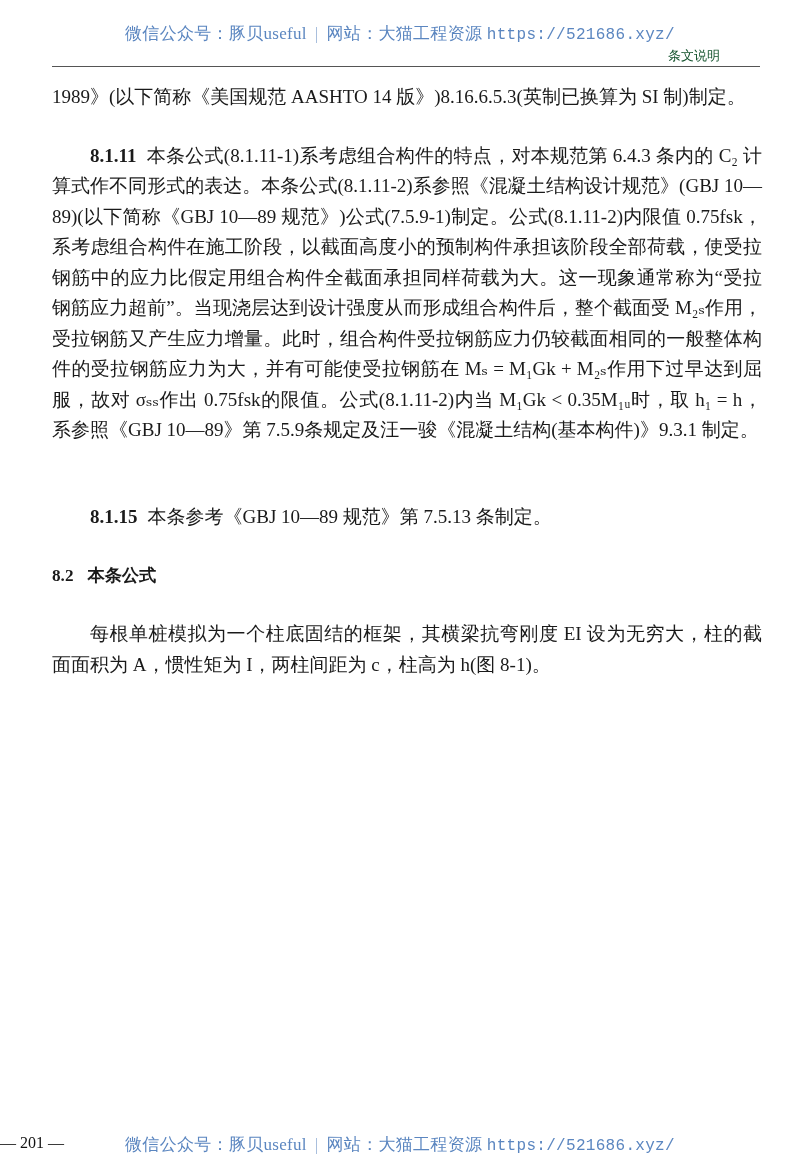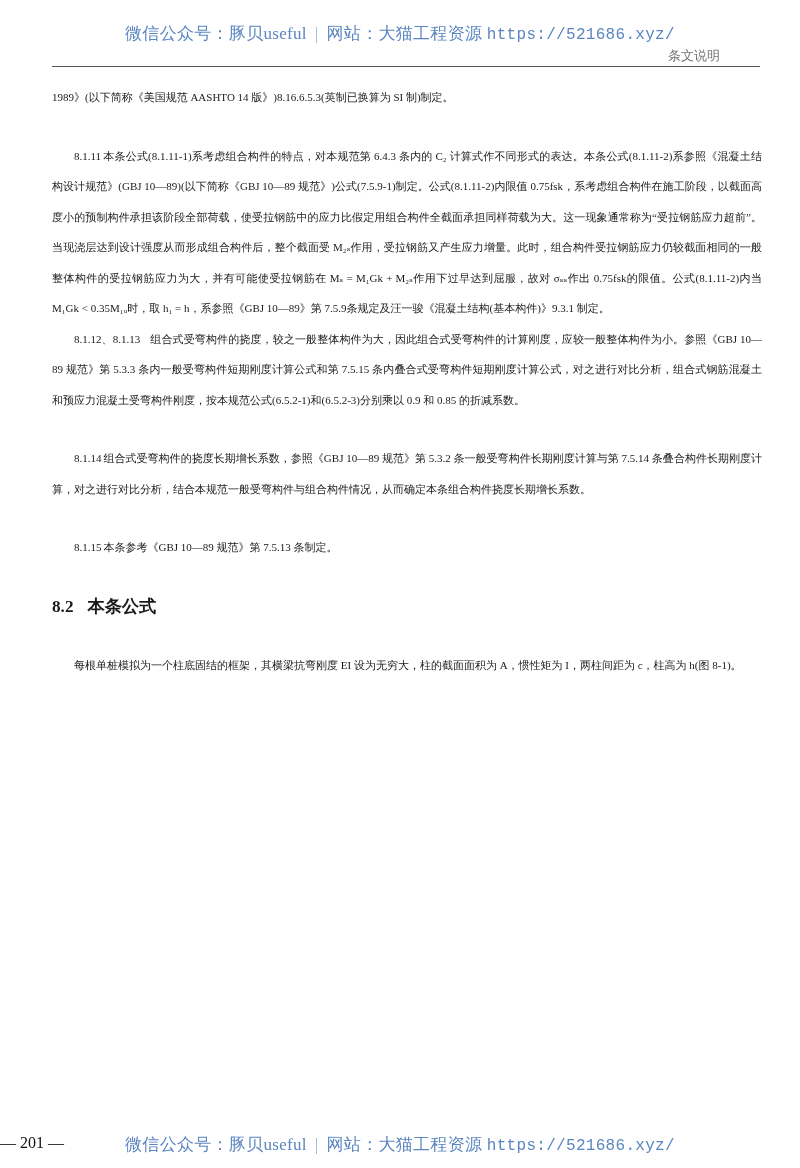--- a/index.html
+++ b/index.html
@@ -6,28 +6,28 @@
   body { width: 800px; height: 1168px; position: relative; overflow: hidden;
          font-family: "Liberation Serif", "DejaVu Serif", serif; color: #1a1a1a; }
   .watermark { position: absolute; left: 0; width: 800px; text-align: center;
                font-family: "Liberation Serif", "DejaVu Serif", serif;
                font-size: 17px; color: #5b86c0; letter-spacing: 0.3px; }
   .watermark .mono { font-family: "Liberation Mono", "DejaVu Sans Mono", monospace; font-size: 16px; }
   .watermark .sep { color: #9bb5d8; margin: 0 8px; }
   #wm-top { top: 22px; }
   #wm-bottom { top: 1133px; }
   .running-head { position: absolute; right: 80px; top: 47px; font-size: 13px;
-                  font-family: "DejaVu Sans", sans-serif; color: #737373; }
+                  font-family: "DejaVu Sans", sans-serif; color: #14532d; }
   .rule { position: absolute; left: 52px; width: 708px; top: 66px; height: 0;
           border-top: 1.5px solid #555; }
   .content { position: absolute; left: 52px; top: 82px; width: 710px; }
-  p { margin: 0; font-size: 11px; line-height: 30.5px; text-align: justify;
+  p { margin: 0; font-size: 19px; line-height: 30.5px; text-align: justify;
       text-align-last: left; }
   .indent { text-indent: 2em; }
-  .num { font-weight: normal; margin-right: 2px; }
+  .num { font-weight: bold; margin-right: 10px; }
   .numplain { margin-right: 10px; }
   .gap-md { height: 28px; }
   .section-title { font-size: 17.2px; font-weight: bold; line-height: 30px;
                    font-family: "DejaVu Sans", sans-serif; }
   .section-title .secnum { font-family: "Liberation Serif", serif; margin-right: 14px; }
   .page-num { position: absolute; left: 0; width: 800px; 
               top: 1134px; font-size: 16px; color: #111; pointer-events: none; }
   .page-num span { background: transparent; }
 </style>
 </head>
@@ -40,24 +40,22 @@
 
 <div class="running-head">条文说明</div>
 <div class="rule"></div>
 
 <div class="content">
   <p><span>1989》(以下简称《美国规范 AASHTO 14 版》)8.16.6.5.3(英制已换算为 SI 制)制定。</span></p>
   <div class="gap-md"></div>
 
   <p class="indent"><span class="num">8.1.11</span><span>本条公式(8.1.11-1)系考虑组合构件的特点，对本规范第 6.4.3 条内的 C₂ 计算式作不同形式的表达。本条公式(8.1.11-2)系参照《混凝土结构设计规范》(GBJ 10—89)(以下简称《GBJ 10—89 规范》)公式(7.5.9-1)制定。公式(8.1.11-2)内限值 0.75fsk，系考虑组合构件在施工阶段，以截面高度小的预制构件承担该阶段全部荷载，使受拉钢筋中的应力比假定用组合构件全截面承担同样荷载为大。这一现象通常称为“受拉钢筋应力超前”。当现浇层达到设计强度从而形成组合构件后，整个截面受 M₂ₛ作用，受拉钢筋又产生应力增量。此时，组合构件受拉钢筋应力仍较截面相同的一般整体构件的受拉钢筋应力为大，并有可能使受拉钢筋在 Mₛ = M₁Gk + M₂ₛ作用下过早达到屈服，故对 σₛₛ作出 0.75fsk的限值。公式(8.1.11-2)内当 M₁Gk &lt; 0.35M₁ᵤ时，取 h₁ = h，系参照《GBJ 10—89》第 7.5.9条规定及汪一骏《混凝土结构(基本构件)》9.3.1 制定。</span></p>
 
-  <p class="indent"><span class="numplain">8.1.12、8.1.13</span><span>组合式受弯构件的挠度，较之一般整体构件为大，因此组合式受弯构件的计算刚度，应较一般整体构件为小。参照《GBJ 10—89 规范》第 5.3.3 条内一般受弯构件短期刚度计算公式和第 7.5.15 条内叠合式受弯构件短期刚度计算公式，对之进行对比分析，组合式钢筋混凝土和预应力混凝土受弯构件刚度，按本规范公式(6.5.2-1)和(6.5.2-3)分别乘以 0.9 和 0.85 的折减系数。</span></p>
   <div class="gap-md"></div>
 
-  <p class="indent"><span class="num">8.1.14</span><span>组合式受弯构件的挠度长期增长系数，参照《GBJ 10—89 规范》第 5.3.2 条一般受弯构件长期刚度计算与第 7.5.14 条叠合构件长期刚度计算，对之进行对比分析，结合本规范一般受弯构件与组合构件情况，从而确定本条组合构件挠度长期增长系数。</span></p>
   <div class="gap-md"></div>
 
   <p class="indent"><span class="num">8.1.15</span><span>本条参考《GBJ 10—89 规范》第 7.5.13 条制定。</span></p>
   <div class="gap-md"></div>
 
   <div class="section-title"><span class="secnum">8.2</span><span>本条公式</span></div>
   <div class="gap-md"></div>
 
 
 

